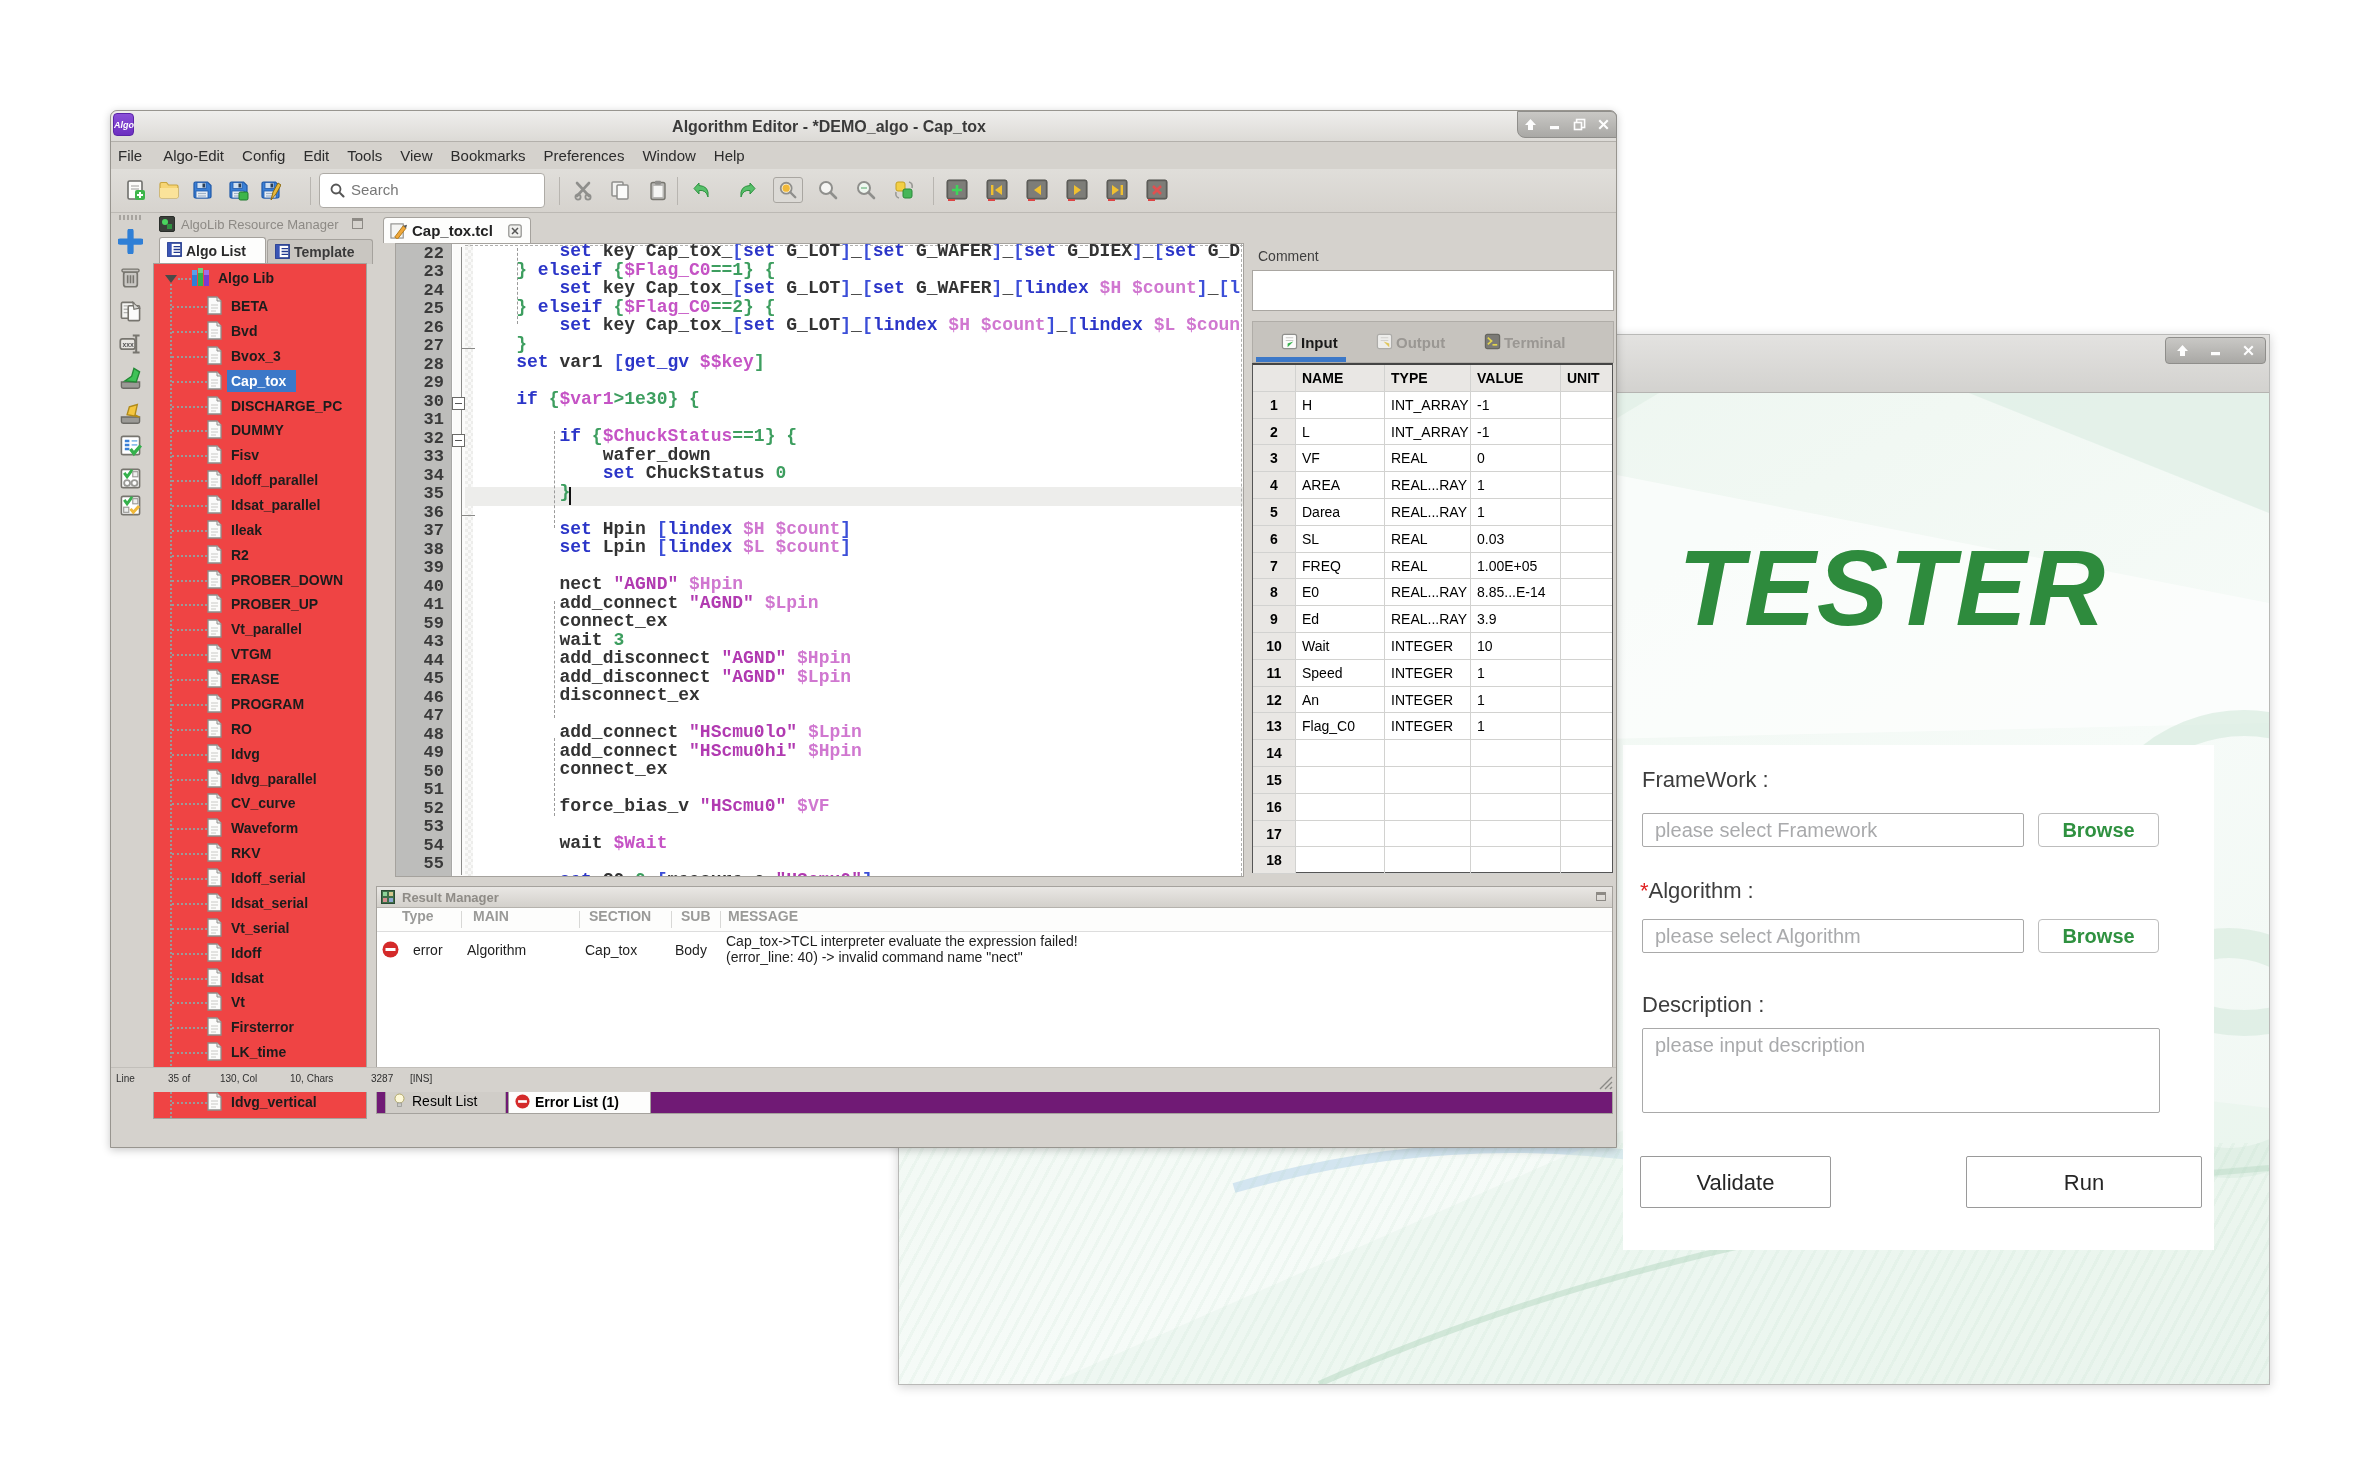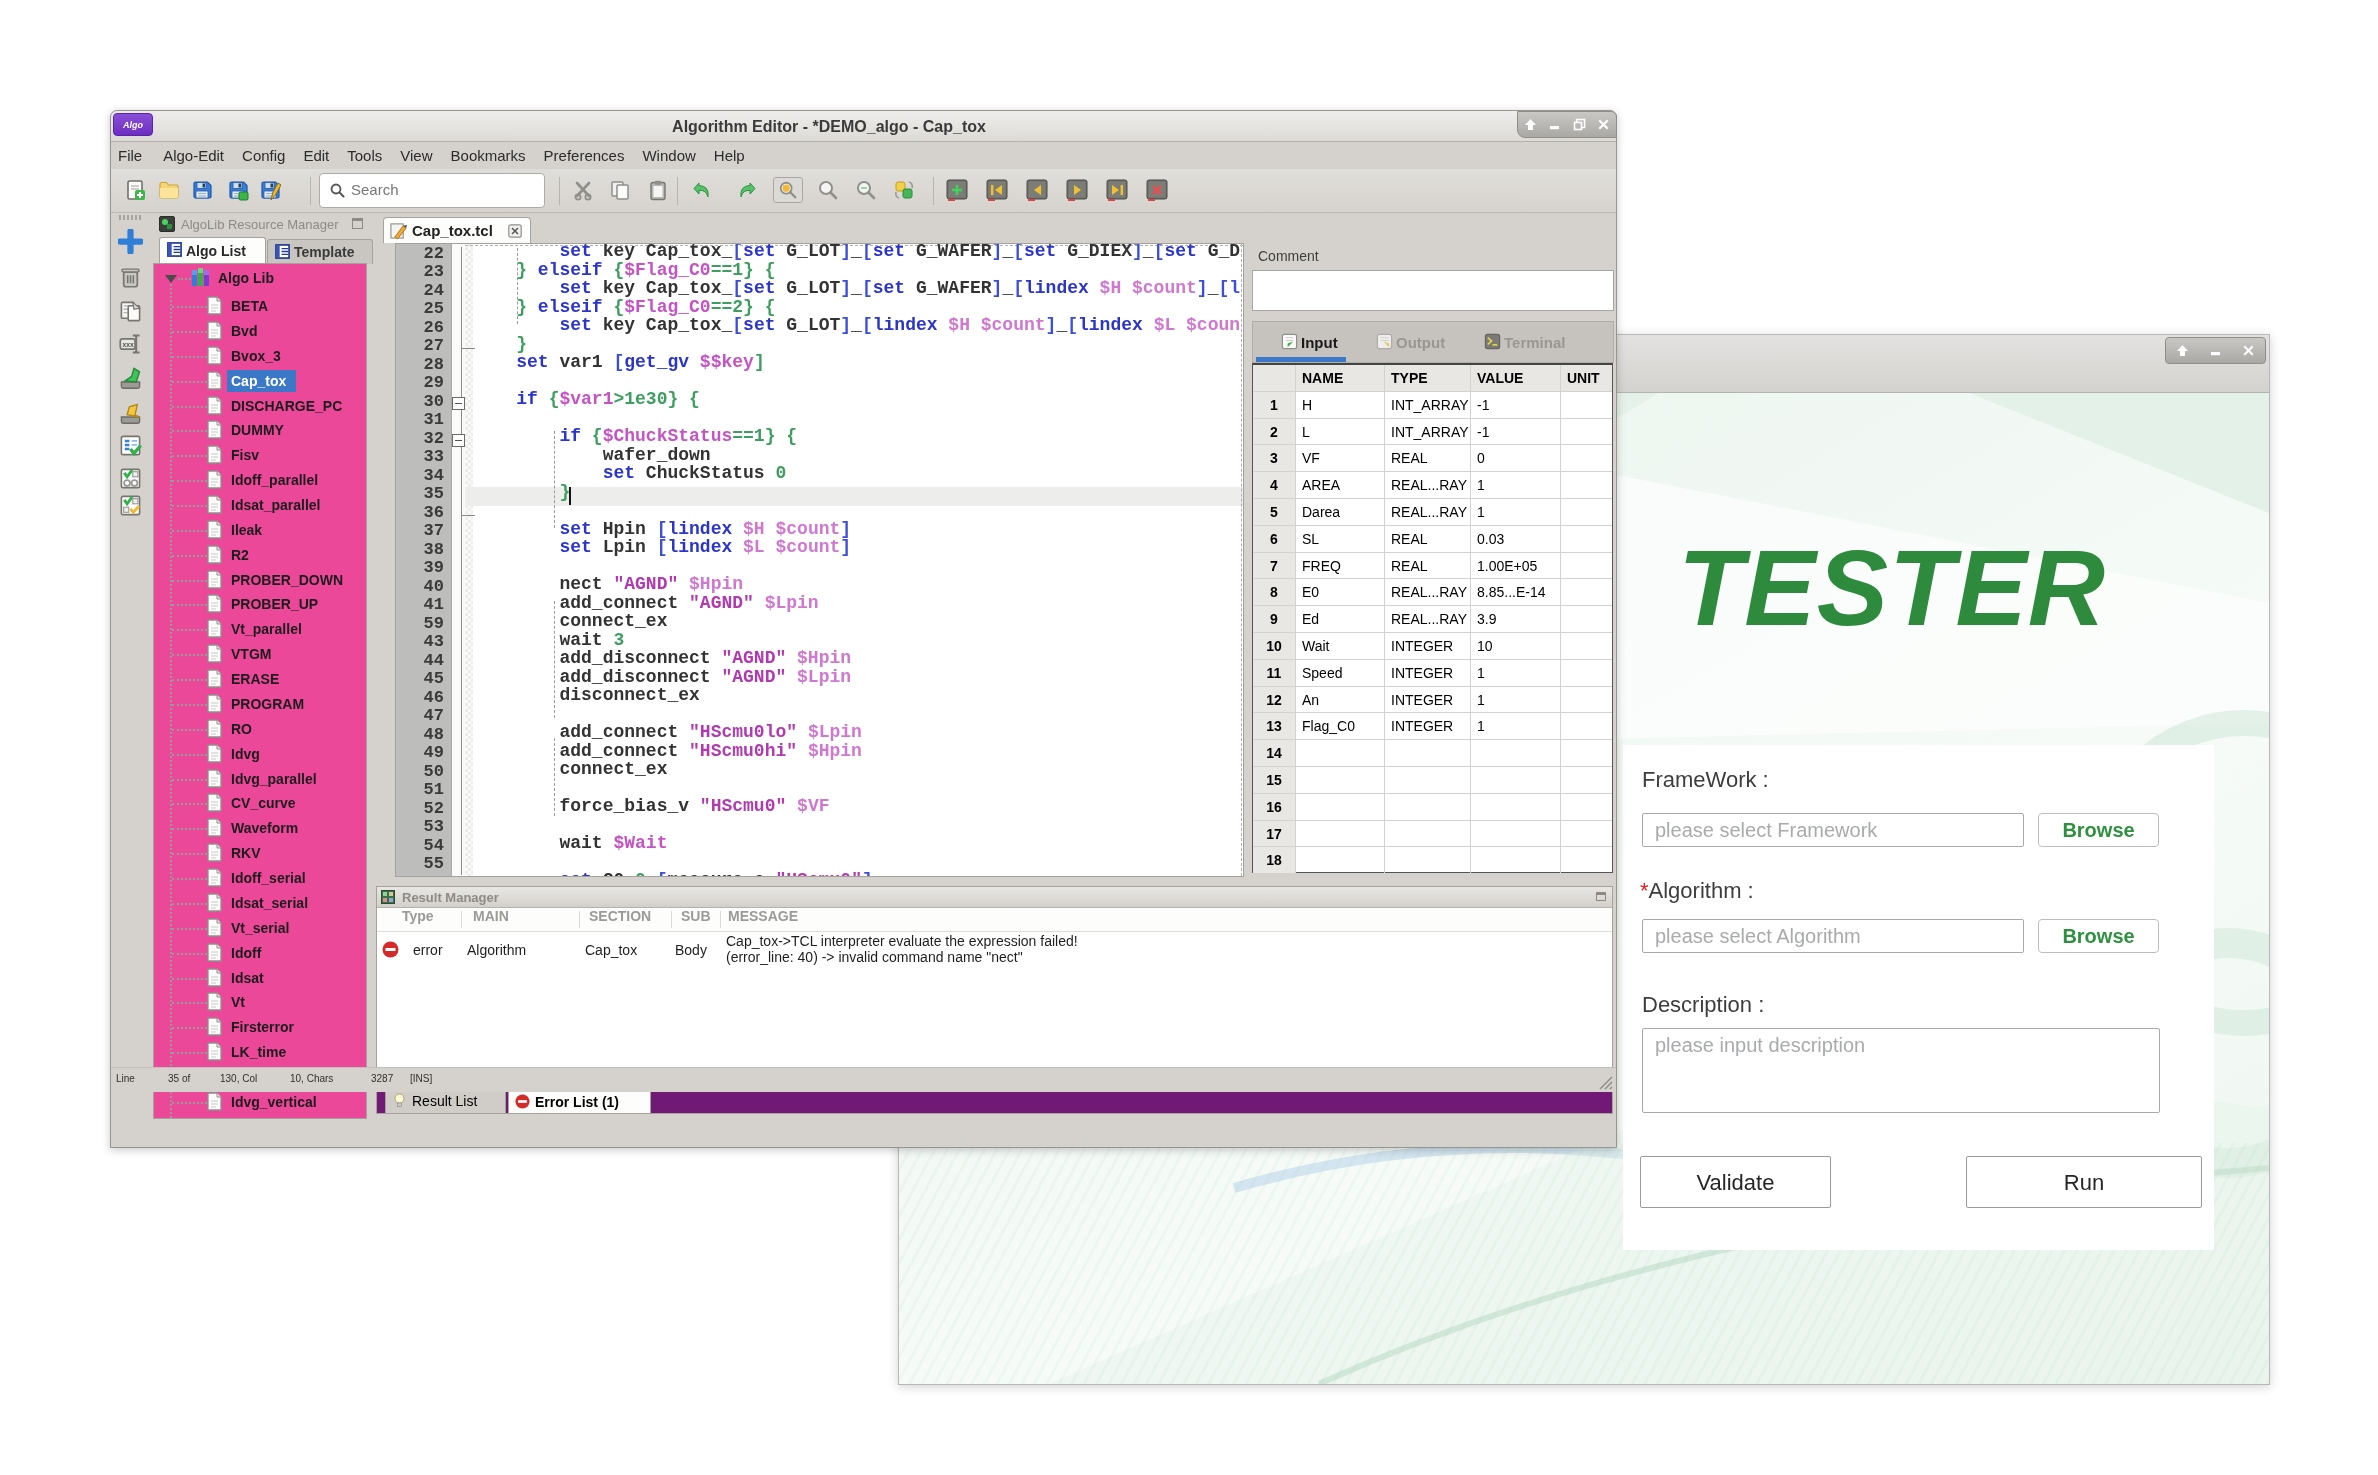--- a/index.html
+++ b/index.html
@@ -18,21 +18,21 @@
 .menu span{margin:0 9px}
 .tool{position:absolute;left:0;top:58px;width:100%;height:44px;
  background:linear-gradient(#e0deda,#d6d3ce);border-bottom:1px solid #bcb9b4}
 .sep{position:absolute;top:66px;width:1px;height:28px;background:#b8b5b0}
 .ticon{position:absolute;top:68px;width:22px;height:22px}
 .search{position:absolute;left:208px;top:62px;width:226px;height:35px;background:#fff;
  border:1px solid #aeaba6;border-radius:4px;font-size:15px;color:#777}
 .sidebar{position:absolute;left:0;top:102px;width:39px;height:910px;background:#d5d2cd}
 .sbi{position:absolute;left:7px;width:25px;height:25px}
 .tree{position:absolute;left:40px;top:102px;width:218px;height:906px;background:#d5d2cd}
-.treebox{position:absolute;left:2px;top:50px;width:214px;height:856px;background:#ec4899;
+.treebox{position:absolute;left:2px;top:50px;width:214px;height:856px;background:#ef4444;
  border:1px solid #a5a29d;overflow:hidden}
 .ti{position:absolute;left:0;width:100%;height:25px;font-size:14px;font-weight:bold;color:#1c1c1c}
 .ti .lbl{position:absolute;left:77px;top:4px;white-space:nowrap}
 .dot-h{position:absolute;top:12px;border-top:2px dotted #9a9a9a}
 .pgico{position:absolute;left:53px;top:2px;width:15px;height:19px}
 .tab{position:absolute;font-size:14px;font-weight:bold;color:#2a2a2a}
 .edtab{position:absolute;left:272px;top:106px;width:148px;height:26px;background:#fdfdfc;
  border:1px solid #a5a29d;border-bottom:none;border-radius:4px 4px 0 0;
  font-size:15px;font-weight:bold;color:#222}
 .edbox{position:absolute;left:284px;top:132px;width:849px;height:634px;background:#fff;
@@ -120,21 +120,21 @@
   <svg width="13" height="13" viewBox="0 0 13 13">
         <rect x="2" y="8" width="9" height="3.2" fill="#fdfdfd"></rect>
       </svg>
   <svg width="13" height="13" viewBox="0 0 13 13">
         <path d="M1.5 3 L3 1.5 L6.5 5 L10 1.5 L11.5 3 L8 6.5 L11.5 10 L10 11.5 L6.5 8 L3 11.5 L1.5 10 L5 6.5 Z" fill="#fdfdfd"></path>
       </svg>
  </div>
 </div>
 <div class="win1">
  <div class="tb1"></div>
- <div style="position:absolute;left:2px;top:2px;width:40px;height:23px;background:linear-gradient(#8a4fd8,#6c2fc0);border-radius:4px;border:1px solid #5a24a8">
+ <div style="position:absolute;left:2px;top:2px;width:21px;height:23px;background:linear-gradient(#8a4fd8,#6c2fc0);border-radius:4px;border:1px solid #5a24a8">
   <div style="font-size:9px;font-weight:bold;color:#fff;text-align:center;margin-top:6px;font-style:italic">Algo</div>
     </div>
  <div class="title1">Algorithm Editor - *DEMO_algo - Cap_tox</div>
  <div class="pill" style="left:1406px;top:0;width:100px;height:27px;border-radius:0 6px 0 8px">
   <svg width="13" height="13" viewBox="0 0 13 13">
         <path d="M6.5 1 L12 7 L9 7 L9 12 L4 12 L4 7 L1 7 Z" fill="#fdfdfd"></path>
       </svg>
   <svg width="13" height="13" viewBox="0 0 13 13">
         <rect x="2" y="8" width="9" height="3.2" fill="#fdfdfd"></rect>
       </svg>

